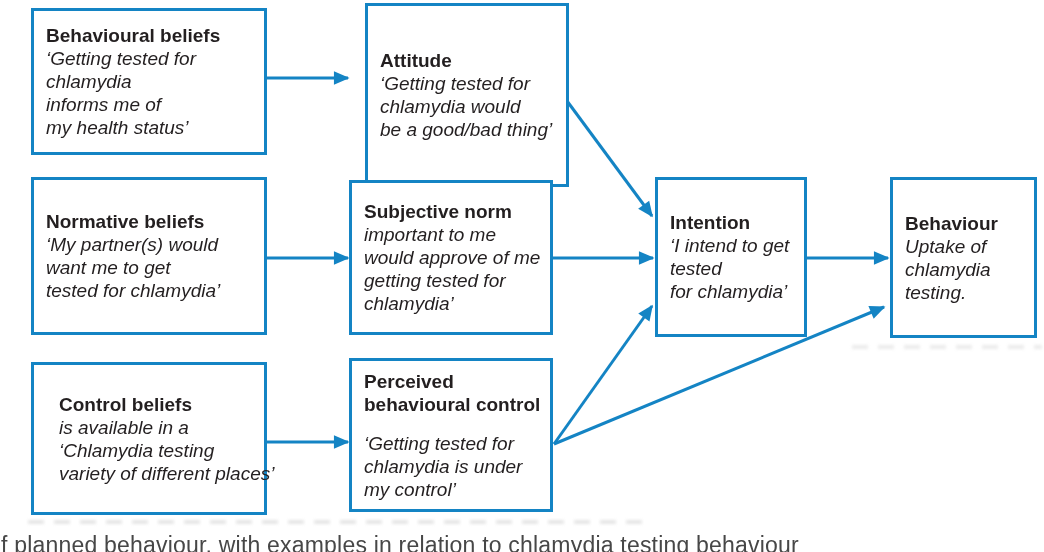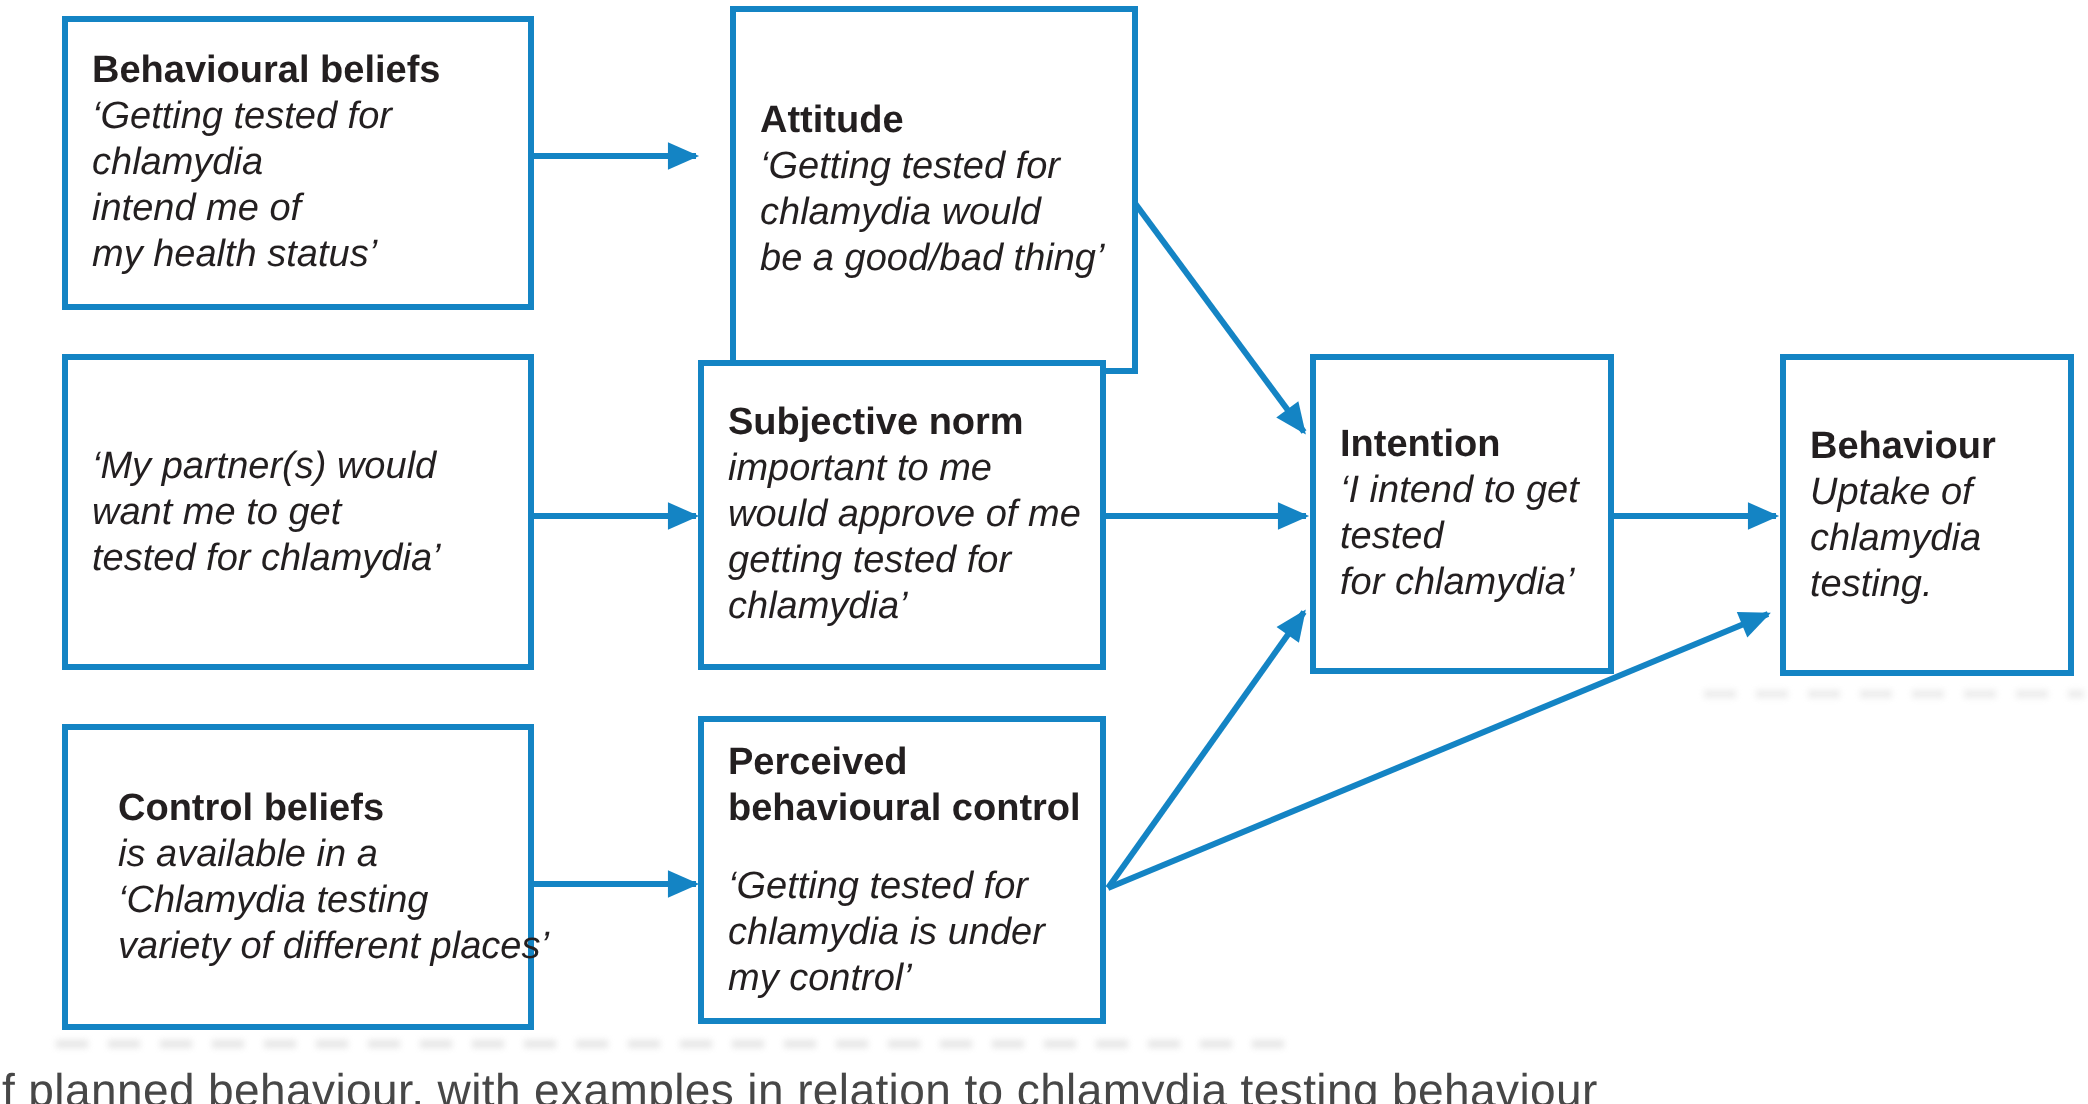--- a/index.html
+++ b/index.html
@@ -106,35 +106,36 @@
 
   <div class="ghost-strip ghost-cb"></div>
   <div class="ghost-strip ghost-rule"></div>
   <div class="ghost-strip ghost-beh"></div>
 
   <div class="box b-bb">
     <div class="box-title">Behavioural beliefs</div>
     <div class="box-quote">
       <span class="line">‘Getting tested for</span>
       <span class="line">chlamydia</span>
-      <span class="line">intend me of</span>
+      <span class="line">informs me of</span>
       <span class="line">my health status’</span>
     </div>
   </div>
 
   <div class="box b-att">
     <div class="box-title">Attitude</div>
     <div class="box-quote">
       <span class="line">‘Getting tested for</span>
       <span class="line">chlamydia would</span>
       <span class="line">be a good/bad thing’</span>
     </div>
   </div>
 
   <div class="box b-nb">
+    <div class="box-title">Normative beliefs</div>
     <div class="box-quote">
       <span class="line">‘My partner(s) would</span>
       <span class="line">want me to get</span>
       <span class="line">tested for chlamydia’</span>
     </div>
   </div>
 
   <div class="box b-sn">
     <div class="box-title">Subjective norm</div>
     <div class="box-quote">

